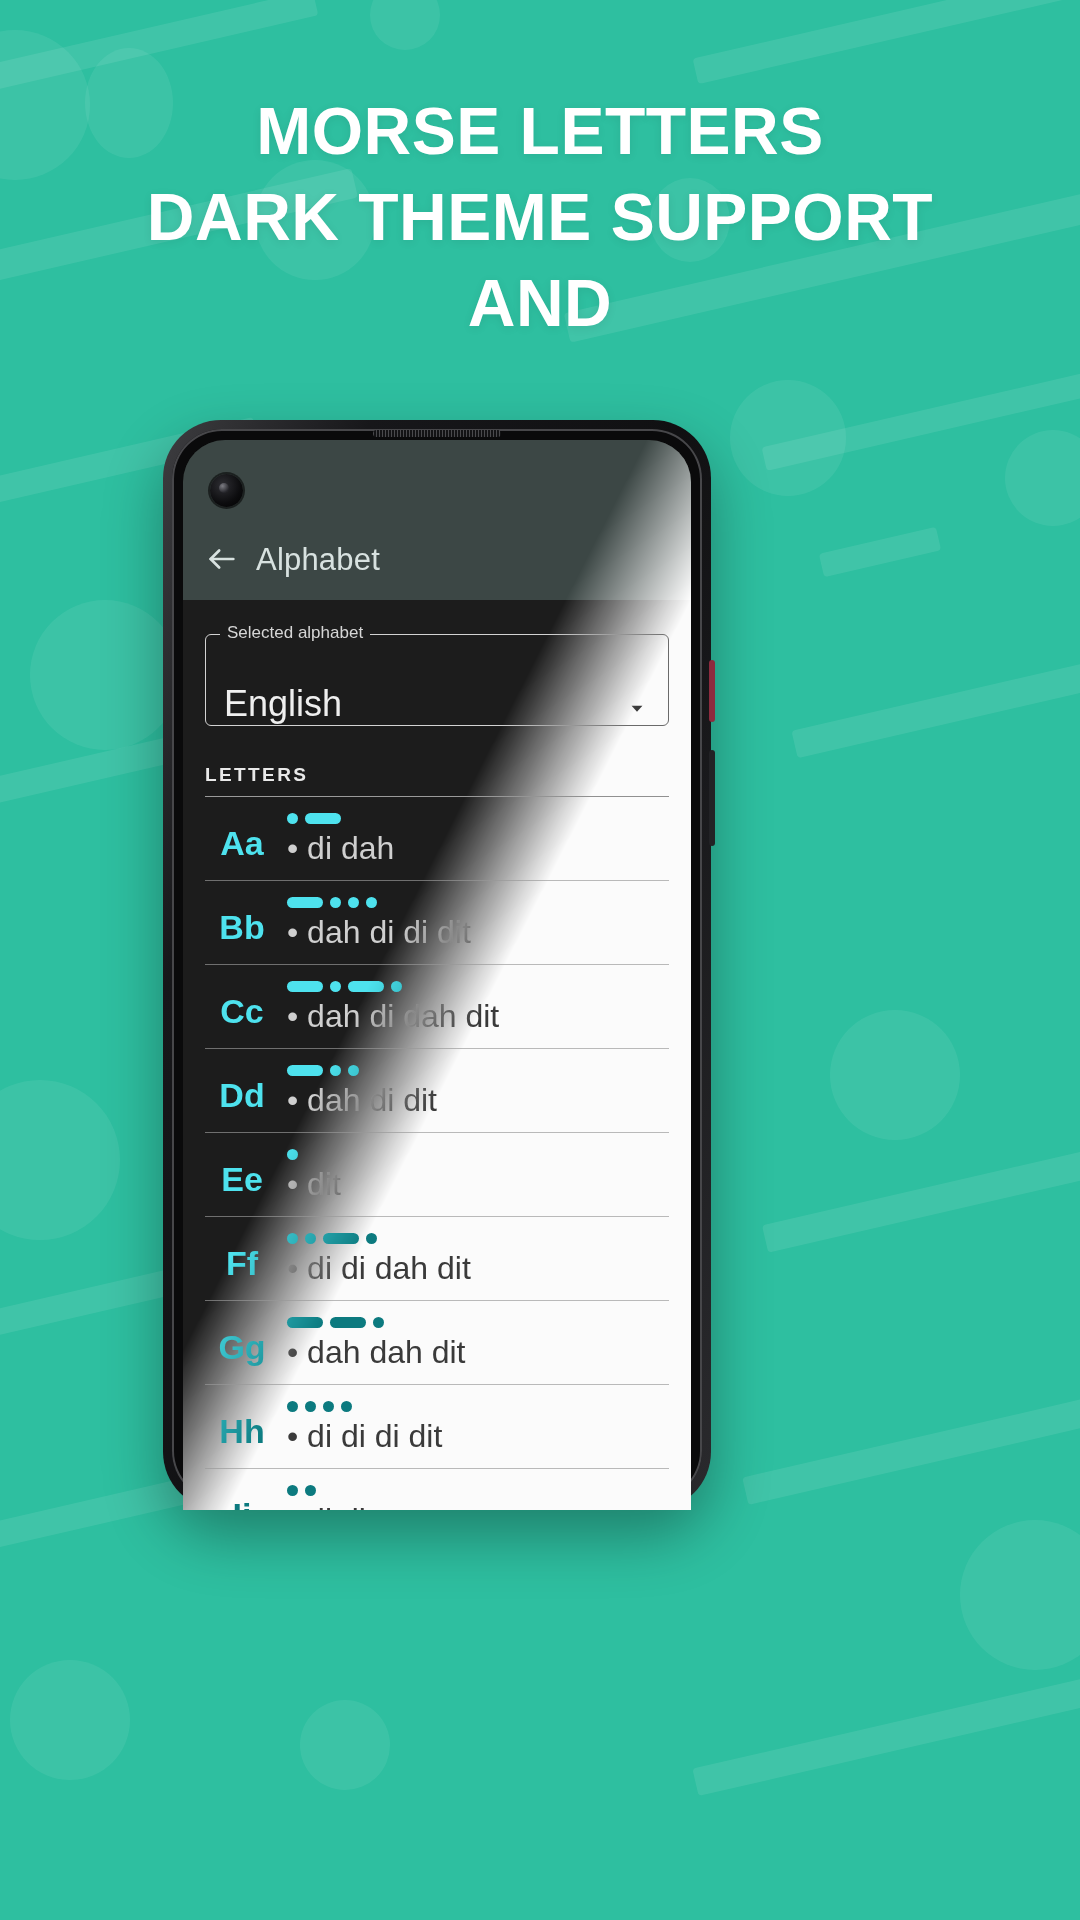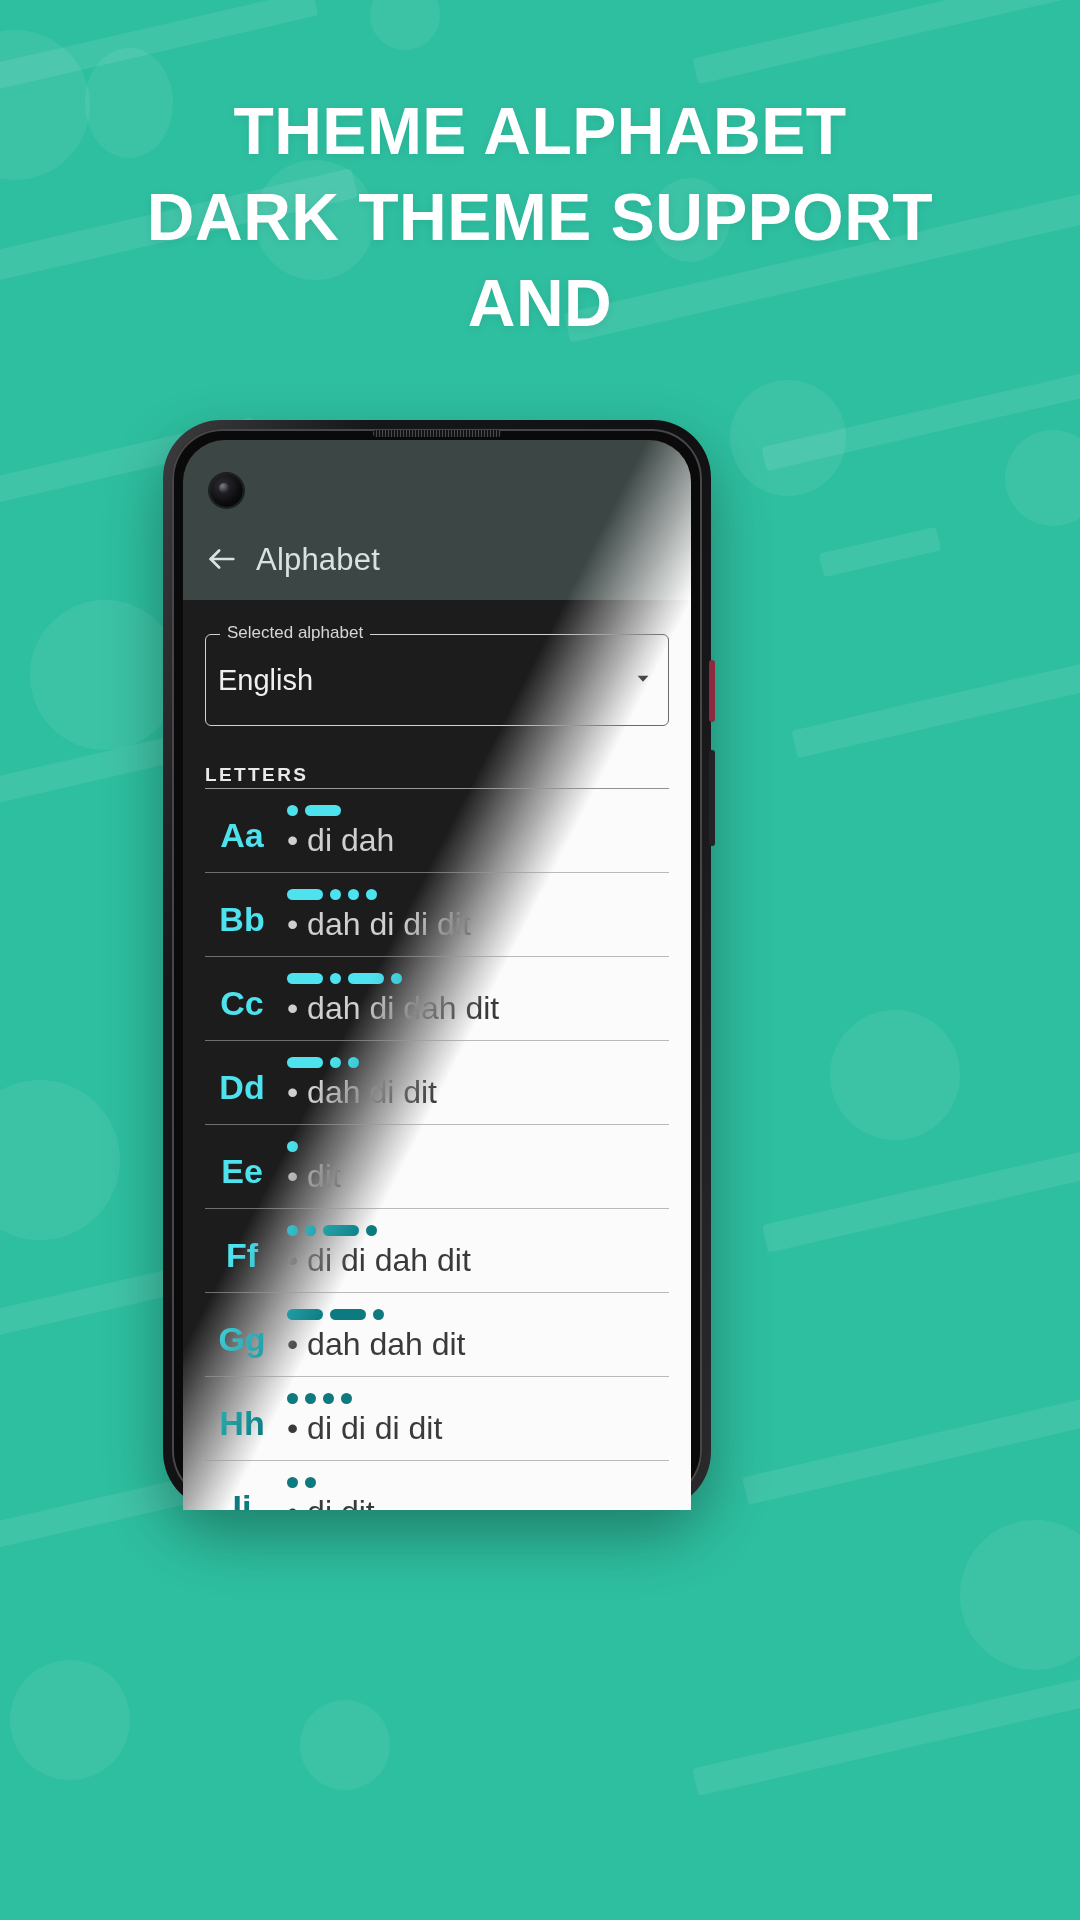--- a/index.html
+++ b/index.html
@@ -124,37 +124,37 @@
     overflow: hidden;
   }
 
   
   .select-wrap { position: relative; margin-top: 34px; }
   .select-box {
     position: relative;
     height: 92px;
     border: 1.6px solid #d2d2d2;
     border-radius: 6px;
-    display: flex; align-items: center;
-    padding: 0 12px;
+    display: flex; align-items: flex-end;
+    padding: 0 18px;
   }
   .select-legend {
     position: absolute; top: -12px; left: 14px;
     background: #1c1c1c;
     padding: 0 7px;
     font-size: 17px;
     color: #d6d6d6;
     white-space: nowrap;
   }
-  .select-value { color: #efefef; font-size: 29px; }
+  .select-value { color: #efefef; font-size: 36px; }
   .select-arrow { margin-left: auto; }
 
   
   .section-label {
-    margin-top: 38px; margin-bottom: 2px;
+    margin-top: 38px; margin-bottom: 10px;
     color: #e9e9e9;
     font-size: 19px; font-weight: bold; letter-spacing: 2.4px;
   }
   .list { position: relative; }
   .row {
     position: relative;
     display: flex; align-items: stretch;
     height: 84px;
     border-top: 1.3px solid #6f6f6f;
   }
@@ -230,21 +230,21 @@
     <div class="bg-stripe" style="left:-60px;top:760px;width:260px;height:26px;"></div>
     <div class="bg-stripe" style="left:790px;top:690px;width:360px;height:28px;"></div>
     <div class="bg-stripe" style="left:760px;top:1180px;width:400px;height:28px;"></div>
     <div class="bg-stripe" style="left:-70px;top:1290px;width:300px;height:26px;"></div>
     <div class="bg-stripe" style="left:740px;top:1430px;width:420px;height:28px;"></div>
     <div class="bg-stripe" style="left:-60px;top:1500px;width:300px;height:26px;"></div>
     <div class="bg-stripe" style="left:690px;top:1720px;width:430px;height:28px;"></div>
   </div>
 
   <div id="headline">
-    <span class="hl-line">THEME ALPHABET</span>
+    <span class="hl-line">MORSE LETTERS</span>
     <span class="hl-line">DARK THEME SUPPORT</span>
     <span class="hl-line">AND</span>
   </div>
 
   <div id="phone">
     <div class="phone-outer"></div>
     <div class="phone-rim"></div>
     <div class="earpiece"></div>
     <div class="side-btn power"></div>
     <div class="side-btn vol"></div>

